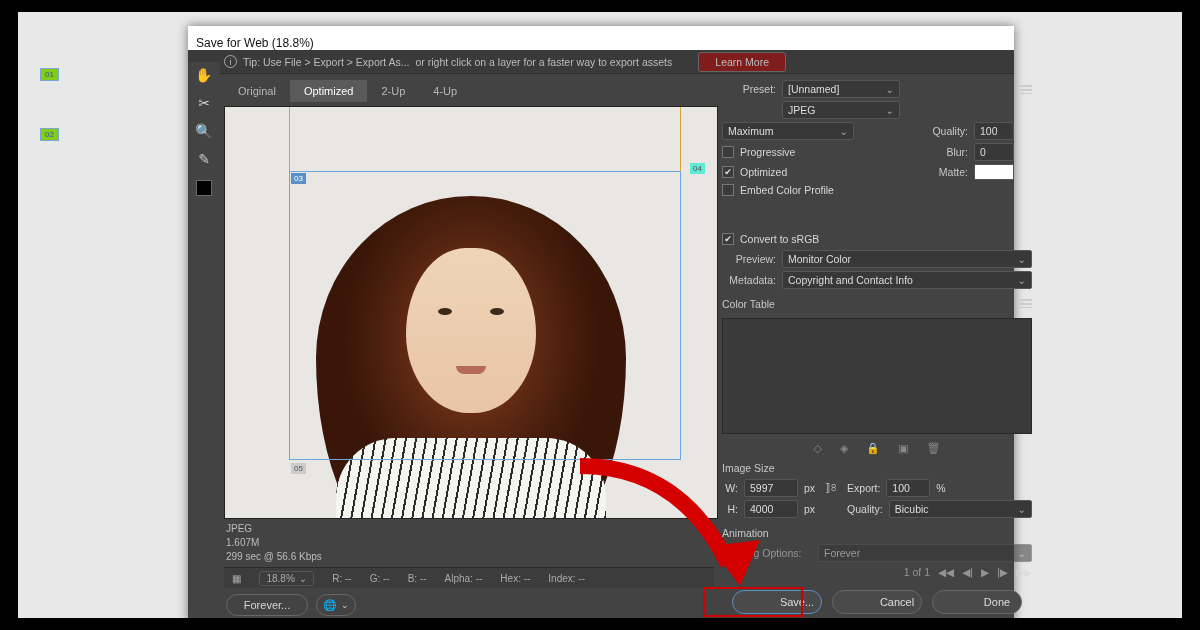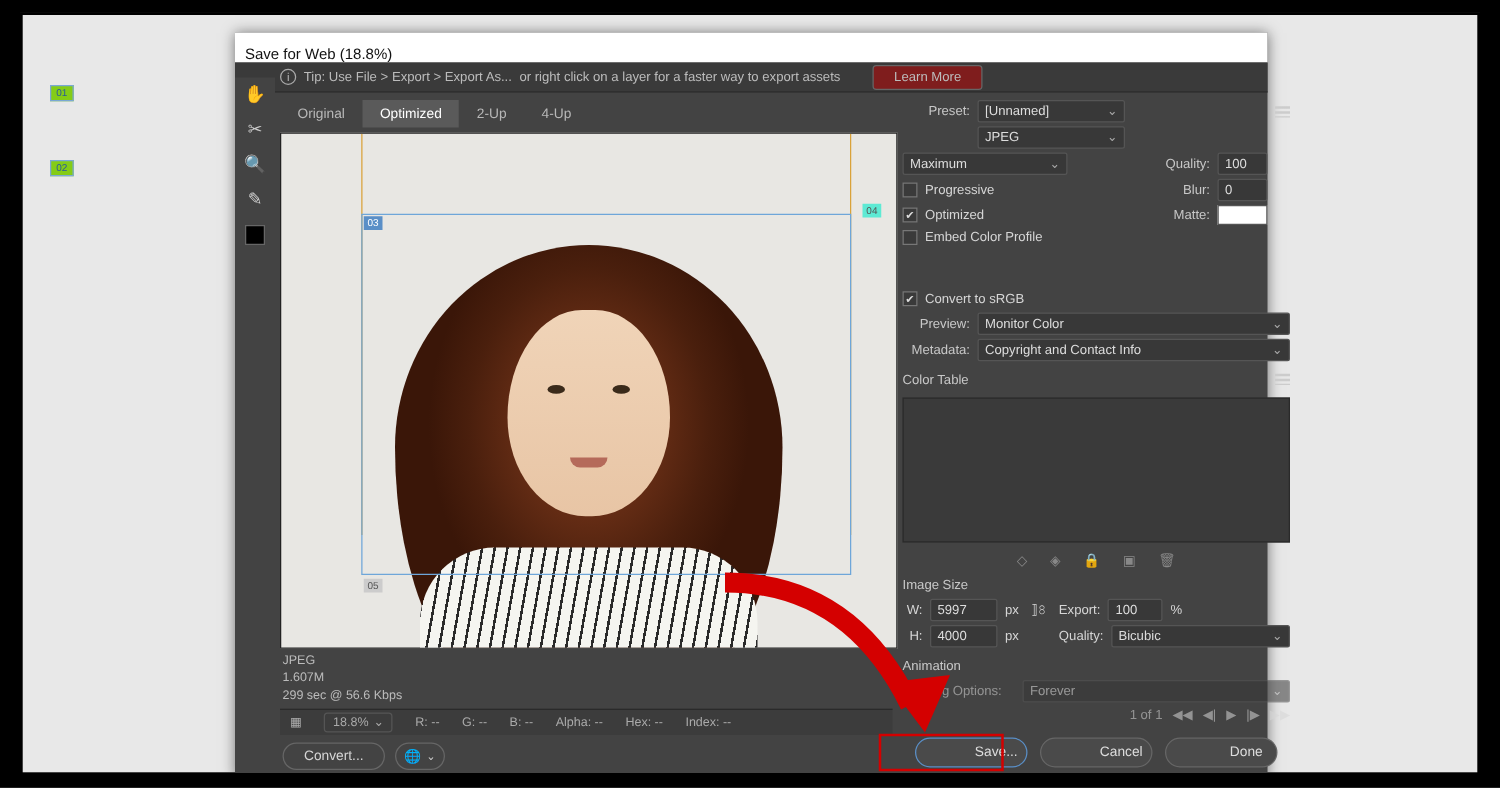--- a/index.html
+++ b/index.html
@@ -132,21 +132,21 @@
         <span>R: --</span>
         <span>G: --</span>
         <span>B: --</span>
         <span>Alpha: --</span>
         <span>Hex: --</span>
         <span>Index: --</span>
       </div>
 
       <div style="display:flex; gap:8px; padding:6px 2px;">
         <div class="preview-btn">
-              <span>Convert...</span>
+              <span>Forever...</span>
             </div>
         <div class="preview-btn" style="width:40px;">🌐<span style="font-size:9px;">⌄</span></div>
       </div>
     </div>
 
     <div class="right">
       <div class="row">
         <span class="lab">Preset:</span>
         <div class="sel-box" style="flex:0 0 118px;">
               <span>[Unnamed]</span>

